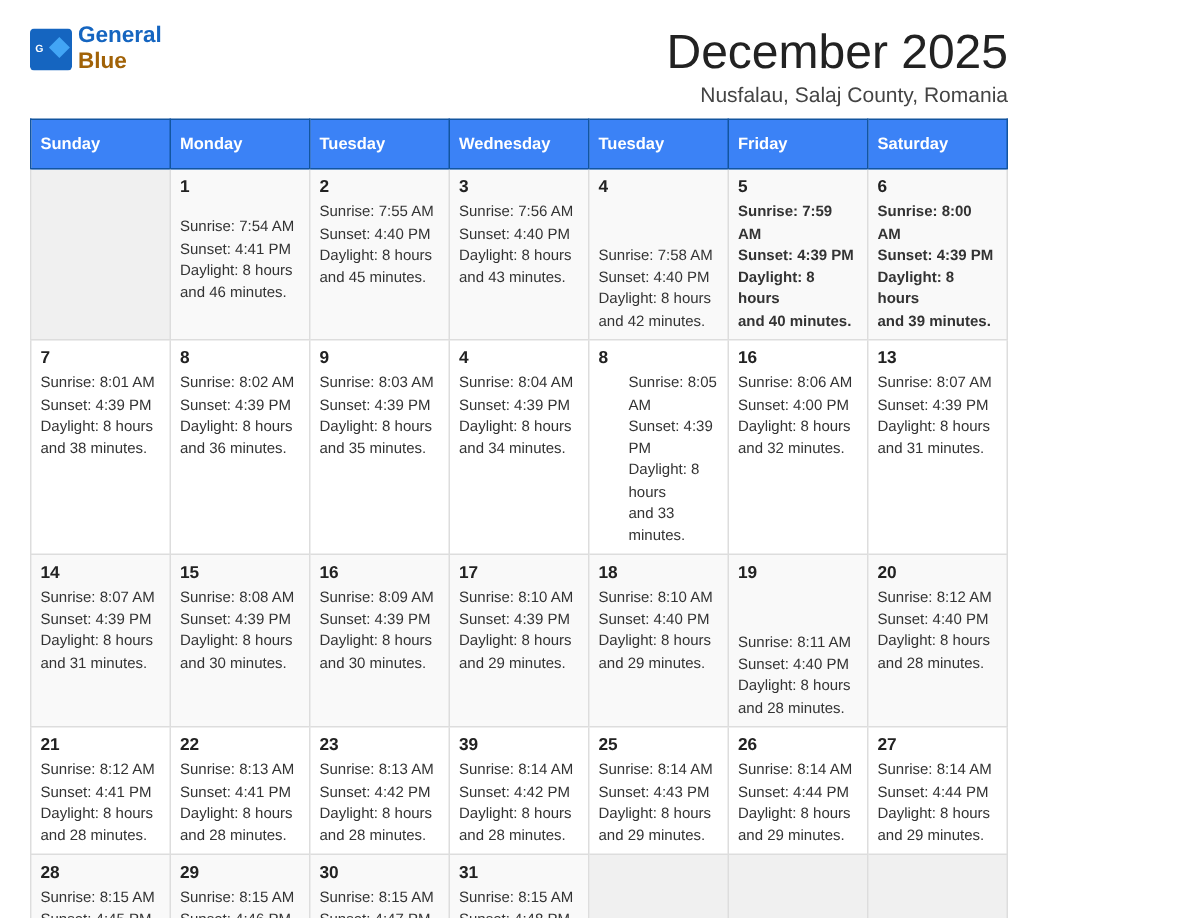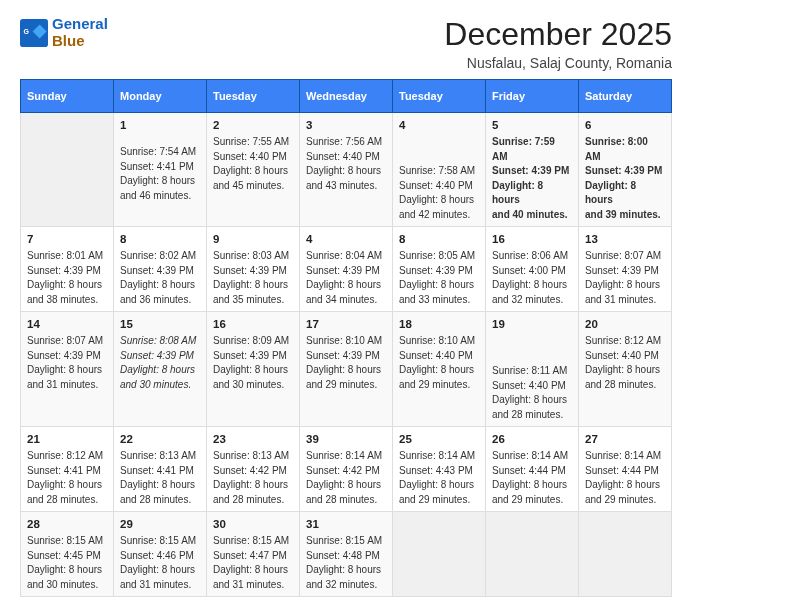--- a/index.html
+++ b/index.html
@@ -205,21 +205,21 @@
           </td>
           <td>
             <span class="day-number">4</span>
             <div class="day-info" style="white-space: pre-line;">Sunrise: 8:04 AM
 Sunset: 4:39 PM
 Daylight: 8 hours
 and 34 minutes.</div>
           </td>
           <td>
             <span class="day-number">8</span>
-            <div class="day-info" style="white-space: pre-line;">Sunrise: 8:05 AM
+            <div class="day-info" style="white-space: pre-line; margin-left: 20px;">Sunrise: 8:05 AM
 Sunset: 4:39 PM
 Daylight: 8 hours
 and 33 minutes.</div>
           </td>
           <td>
             <span class="day-number">16</span>
             <div class="day-info" style="white-space: pre-line;">Sunrise: 8:06 AM
 Sunset: 4:00 PM
 Daylight: 8 hours
 and 32 minutes.</div>
@@ -235,21 +235,21 @@
         <tr>
           <td>
             <span class="day-number">14</span>
             <div class="day-info" style="white-space: pre-line;">Sunrise: 8:07 AM
 Sunset: 4:39 PM
 Daylight: 8 hours
 and 31 minutes.</div>
           </td>
           <td>
             <span class="day-number">15</span>
-            <div class="day-info" style="white-space: pre-line; font-style: italic;">Sunrise: 8:08 AM
+            <div class="day-info" style="white-space: pre-line;">Sunrise: 8:08 AM
 Sunset: 4:39 PM
 Daylight: 8 hours
 and 30 minutes.</div>
           </td>
           <td>
             <span class="day-number">16</span>
             <div class="day-info" style="white-space: pre-line;">Sunrise: 8:09 AM
 Sunset: 4:39 PM
 Daylight: 8 hours
 and 30 minutes.</div>

